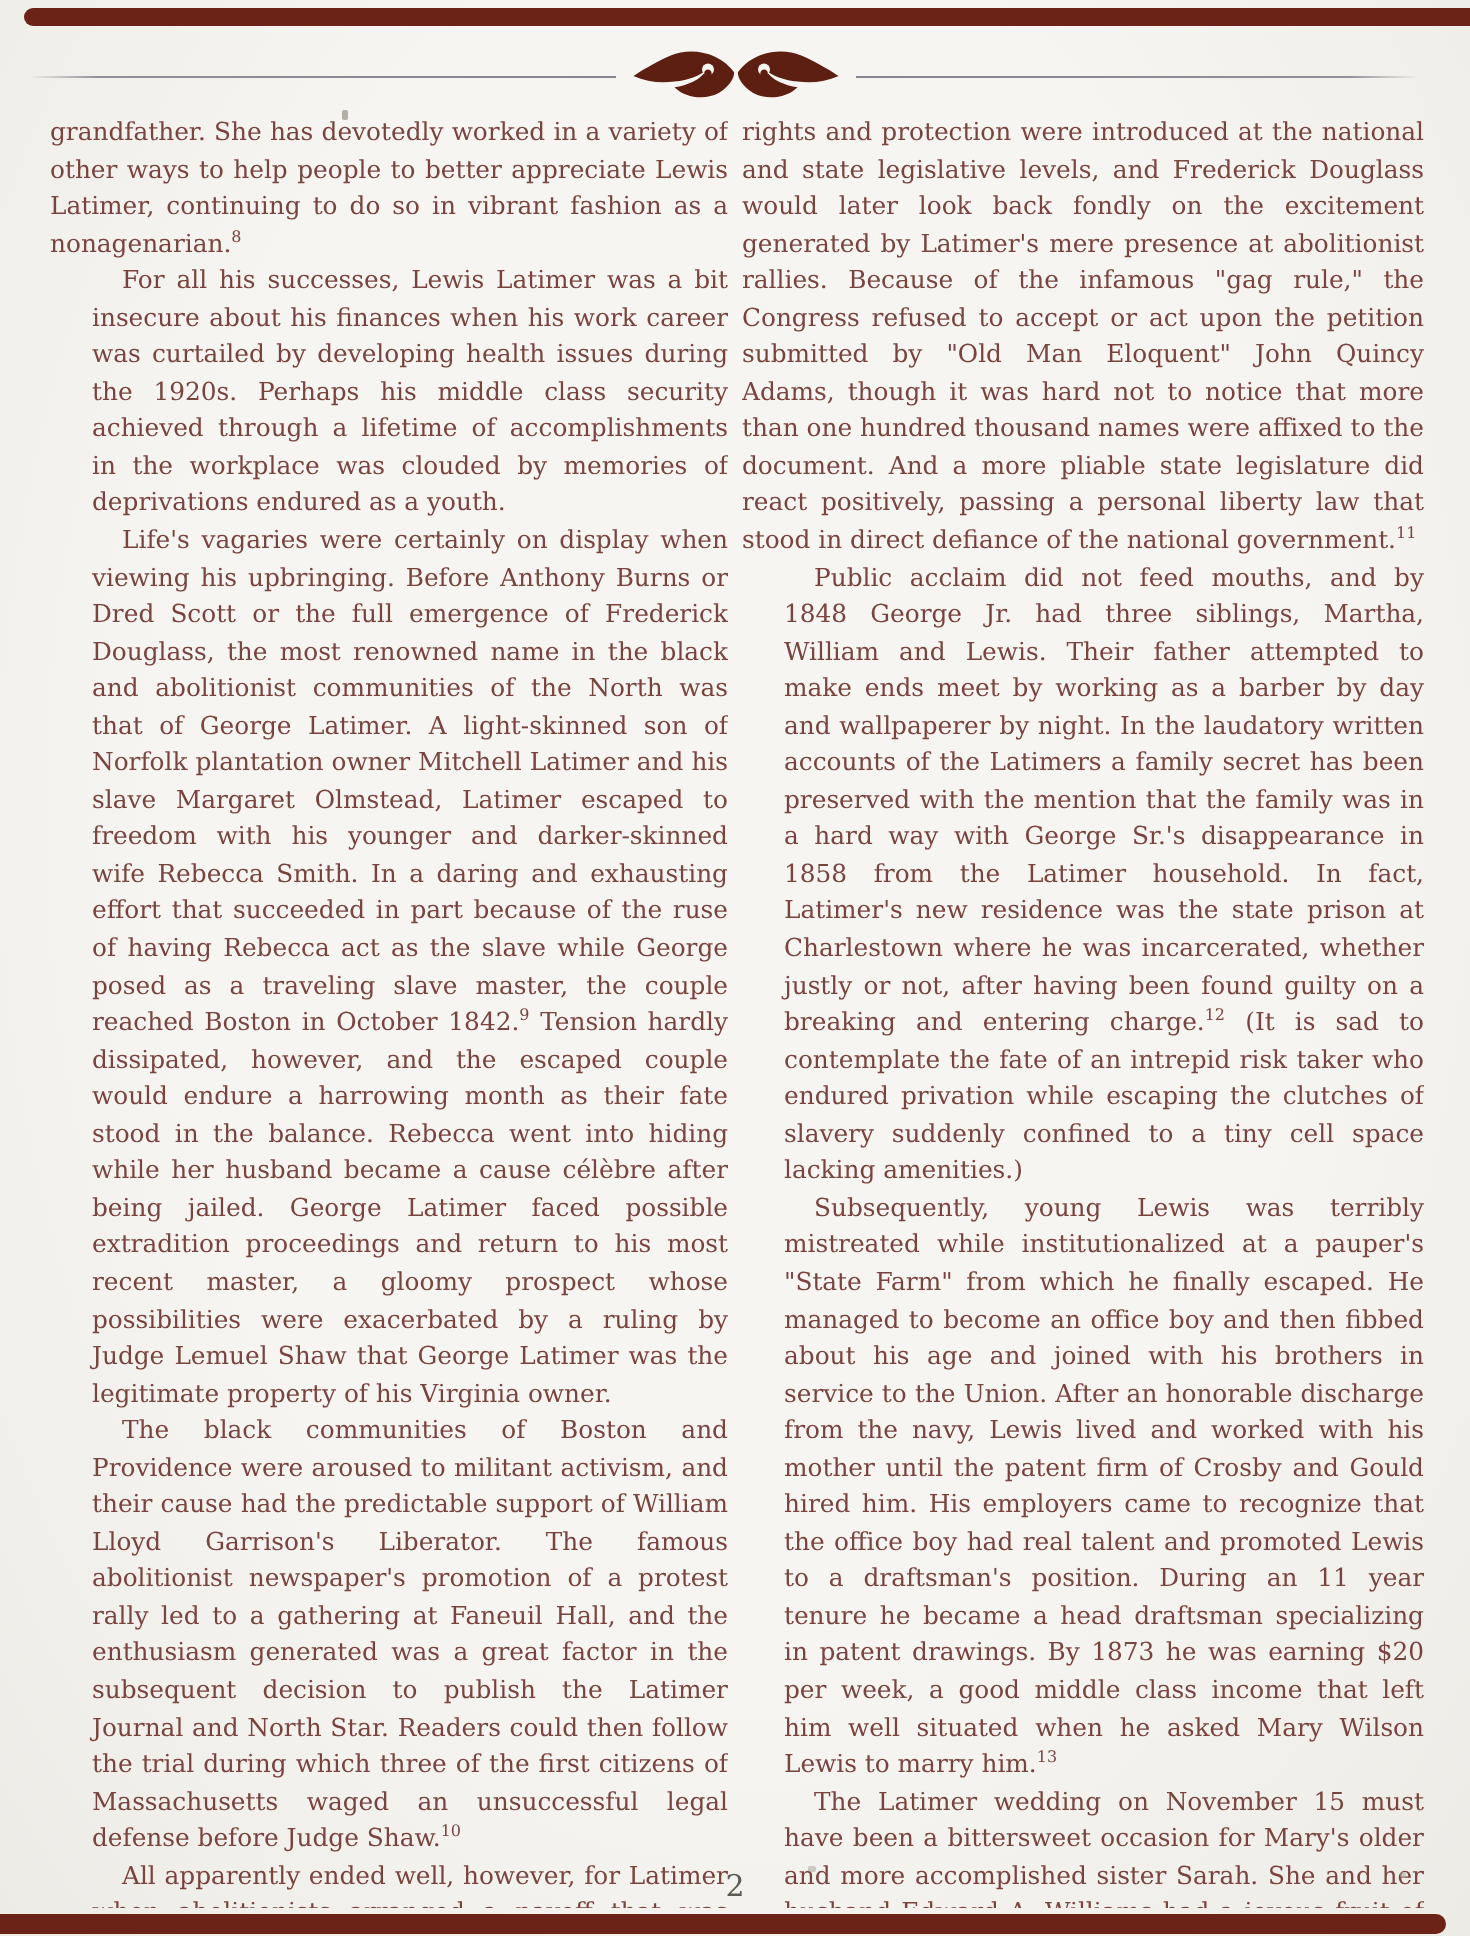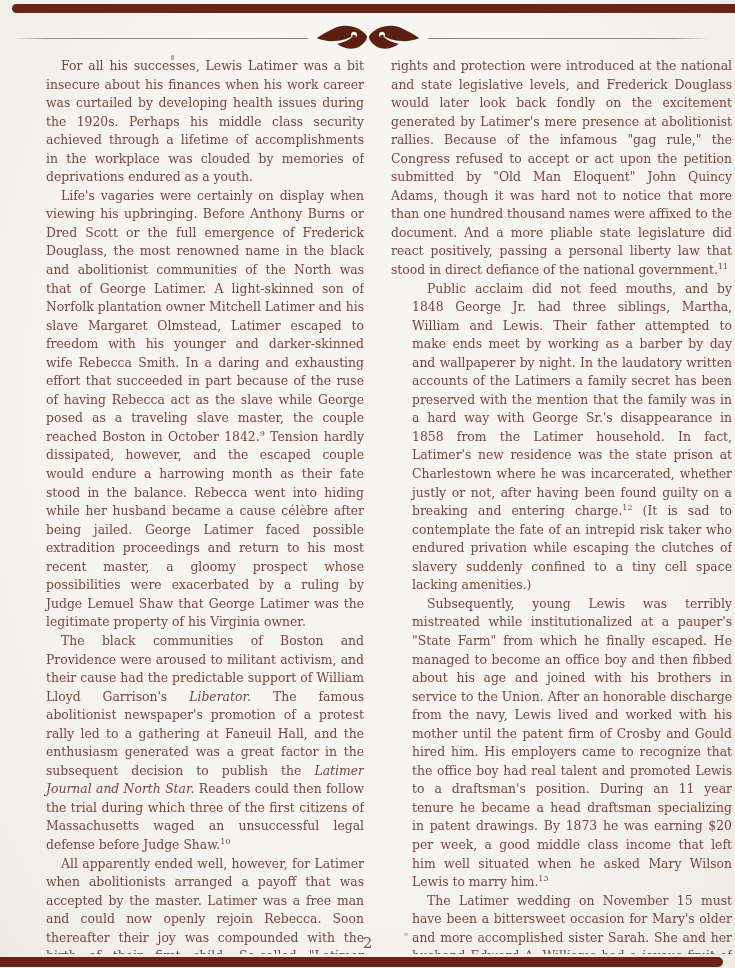--- a/index.html
+++ b/index.html
@@ -16,25 +16,25 @@
   .rule{height:1px;flex:1;}
   .rule-left{background:linear-gradient(to right, rgba(150,148,156,0), rgba(134,132,142,.9) 12%, #86848e);}
   .rule-right{background:linear-gradient(to left, rgba(150,148,156,0) 4%, rgba(134,132,142,.9) 16%, #86848e);}
   .orn{width:112px;height:28px;margin:0 4px;flex:0 0 auto;}
   .col{
     position:absolute;top:57px;height:897px;overflow:hidden;
     color:#7a443e;font-size:12.4px;line-height:18.55px;
     text-align:justify;
   }
   #col-left{left:25px;width:339px;}
-  #col-right{left:391px;width:341px;}
+  #col-right{left:371px;width:341px;}
   .col p{margin:0;padding:0;}
   .col p.ind{text-indent:15px;margin-left:21px;}
   .col sup{font-size:8px;line-height:0;vertical-align:super;}
-  .col .it{font-style:italic;}
+  .col .it{}
   #page-num{
     position:absolute;bottom:16px;left:0;width:735px;text-align:center;
     color:#5f5a52;font-size:15px;
   }
   .speck{position:absolute;background:#b3aea6;border-radius:1px;}
   #speck-1{left:171px;top:55px;width:3px;height:5px;}
   #speck-2{left:404px;top:933px;width:4px;height:3px;opacity:.6;}
   #speck-3{left:700px;top:936px;width:3px;height:3px;opacity:.55;}
 </style>
 </head>
@@ -60,20 +60,21 @@
         <path fill="#5c1f12" d="M41,11.5 a2,2 0 1 1 -0.1,0 Z"></path>
       </g>
     </defs>
     <use href="#half"></use>
     <use href="#half" transform="translate(112,0) scale(-1,1)"></use>
   </svg>
   <div class="rule rule-right"></div>
 </div>
 
 <div id="col-left" class="col">
+    <p><span>grandfather. She has devotedly worked in a variety of other ways to help people to better appreciate Lewis Latimer, continuing to do so in vibrant fashion as a nonagenarian.</span><sup>8</sup></p>
     <p class="ind"><span>For all his successes, Lewis Latimer was a bit insecure about his finances when his work career was curtailed by developing health issues during the 1920s. Perhaps his middle class security achieved through a lifetime of accomplishments in the workplace was clouded by memories of deprivations endured as a youth.</span></p>
     <p class="ind"><span>Life's vagaries were certainly on display when viewing his upbringing. Before Anthony Burns or Dred Scott or the full emergence of Frederick Douglass, the most renowned name in the black and abolitionist communities of the North was that of George Latimer. A light-skinned son of Norfolk plantation owner Mitchell Latimer and his slave Margaret Olmstead, Latimer escaped to freedom with his younger and darker-skinned wife Rebecca Smith. In a daring and exhausting effort that succeeded in part because of the ruse of having Rebecca act as the slave while George posed as a traveling slave master, the couple reached Boston in October 1842.</span><sup>9</sup><span> Tension hardly dissipated, however, and the escaped couple would endure a harrowing month as their fate stood in the balance. Rebecca went into hiding while her husband became a cause célèbre after being jailed. George Latimer faced possible extradition proceedings and return to his most recent master, a gloomy prospect whose possibilities were exacerbated by a ruling by Judge Lemuel Shaw that George Latimer was the legitimate property of his Virginia owner.</span></p>
     <p class="ind"><span>The black communities of Boston and Providence were aroused to militant activism, and their cause had the predictable support of William Lloyd Garrison's </span><span class="it">Liberator.</span><span> The famous abolitionist newspaper's promotion of a protest rally led to a gathering at Faneuil Hall, and the enthusiasm generated was a great factor in the subsequent decision to publish the </span><span class="it">Latimer Journal and North Star.</span><span> Readers could then follow the trial during which three of the first citizens of Massachusetts waged an unsuccessful legal defense before Judge Shaw.</span><sup>10</sup></p>
     <p class="ind"><span>All apparently ended well, however, for Latimer when abolitionists arranged a payoff that was accepted by the master. Latimer was a free man and could now openly rejoin Rebecca. Soon thereafter their joy was compounded with the birth of their first child. So-called "Latimer Petitions" in behalf of fugitive slave</span></p>
   </div>
 
 <div id="col-right" class="col">
     <p><span>rights and protection were introduced at the national and state legislative levels, and Frederick Douglass would later look back fondly on the excitement generated by Latimer's mere presence at abolitionist rallies. Because of the infamous "gag rule," the Congress refused to accept or act upon the petition submitted by "Old Man Eloquent" John Quincy Adams, though it was hard not to notice that more than one hundred thousand names were affixed to the document. And a more pliable state legislature did react positively, passing a personal liberty law that stood in direct defiance of the national government.</span><sup>11</sup></p>
     <p class="ind"><span>Public acclaim did not feed mouths, and by 1848 George Jr. had three siblings, Martha, William and Lewis. Their father attempted to make ends meet by working as a barber by day and wallpaperer by night. In the laudatory written accounts of the Latimers a family secret has been preserved with the mention that the family was in a hard way with George Sr.'s disappearance in 1858 from the Latimer household. In fact, Latimer's new residence was the state prison at Charlestown where he was incarcerated, whether justly or not, after having been found guilty on a breaking and entering charge.</span><sup>12</sup><span> (It is sad to contemplate the fate of an intrepid risk taker who endured privation while escaping the clutches of slavery suddenly confined to a tiny cell space lacking amenities.)</span></p>
     <p class="ind"><span>Subsequently, young Lewis was terribly mistreated while institutionalized at a pauper's "State Farm" from which he finally escaped. He managed to become an office boy and then fibbed about his age and joined with his brothers in service to the Union. After an honorable discharge from the navy, Lewis lived and worked with his mother until the patent firm of Crosby and Gould hired him. His employers came to recognize that the office boy had real talent and promoted Lewis to a draftsman's position. During an 11 year tenure he became a head draftsman specializing in patent drawings. By 1873 he was earning $20 per week, a good middle class income that left him well situated when he asked Mary Wilson Lewis to marry him.</span><sup>13</sup></p>

